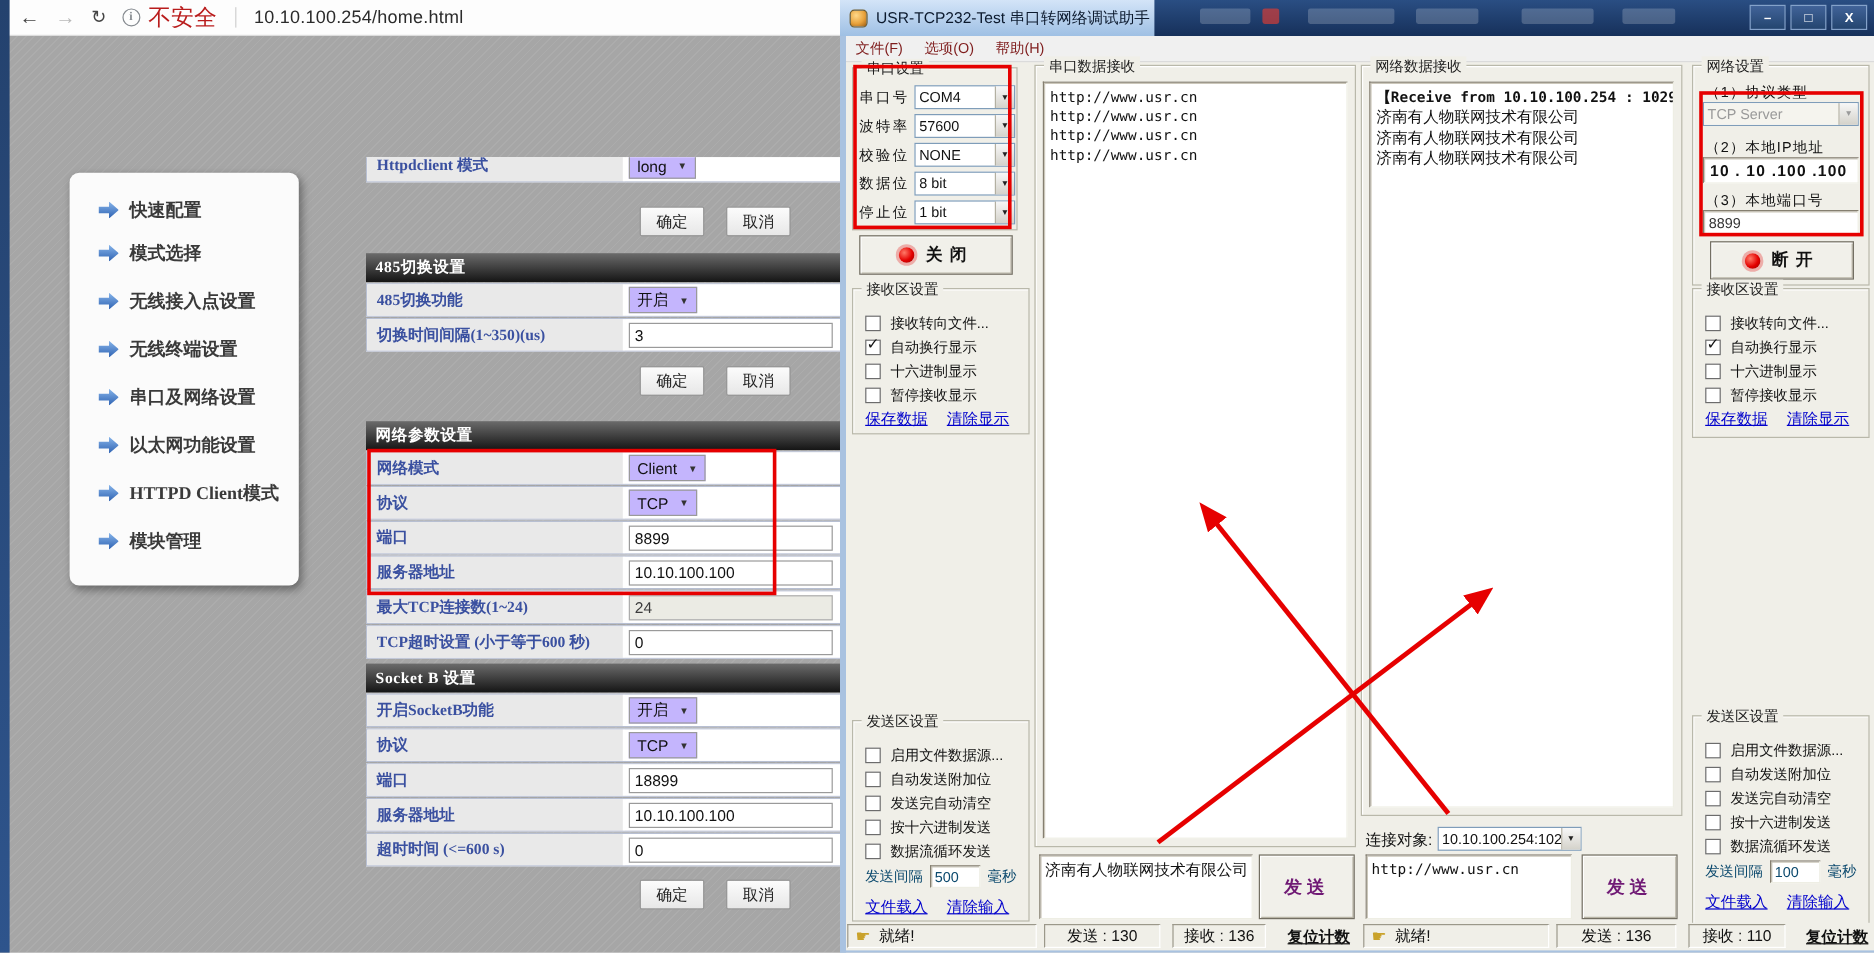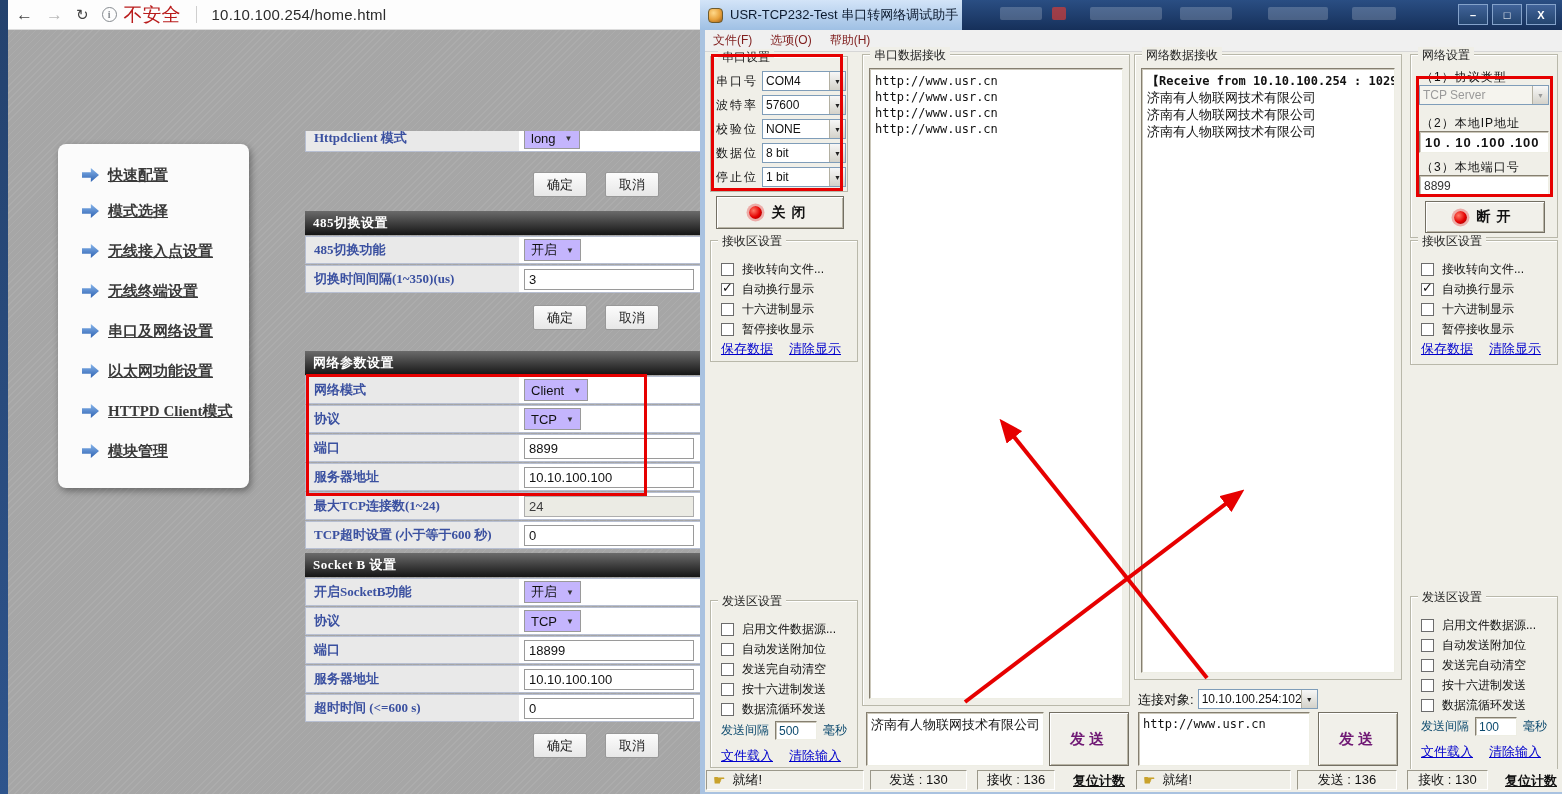--- a/index.html
+++ b/index.html
@@ -27,21 +27,21 @@
   .page { position:absolute; left:0; top:30px; width:700px; height:764px;
     background:#a6a6a6;
     background-image:repeating-linear-gradient(135deg, rgba(255,255,255,.07) 0 1px, rgba(0,0,0,0) 1px 5px); }
 
   .sidebar-card { position:absolute; left:58px; top:114px; width:191px; height:344px;
     background:#fbfbfb; border-radius:8px; box-shadow:2px 3px 7px rgba(0,0,0,.38); }
   .mi { position:absolute; left:24px; display:flex; align-items:center; gap:9px; height:20px; cursor:pointer; }
   .mi-arrow { width:17px; height:14px;
     background:linear-gradient(180deg,#86b4ea,#2e62b2);
     clip-path:polygon(0 30%,52% 30%,52% 0,100% 50%,52% 100%,52% 70%,0 70%); }
-  .mi-label { font:bold 15px "Liberation Serif",serif; color:#3a3a3a; text-decoration:underline; white-space:nowrap;text-align:center; }
+  .mi-label { font:bold 15px "Liberation Serif",serif; color:#3a3a3a; white-space:nowrap;text-align:center; }
   .mi1{top:21px}.mi2{top:57px}.mi3{top:97px}.mi4{top:137px}.mi5{top:177px}.mi6{top:217px}.mi7{top:257px}.mi8{top:297px}
 
   .form { position:absolute; left:305px; top:101px; width:404px; }
   .cutrow { height:29px; overflow:hidden; }
   .cutrow .frow { margin-top:-7px; }
   .frow { display:flex; height:28px; margin-bottom:1px; border:1px solid #b7bfd2; background:#fff; }
   .cell-l { width:215px; background:#e9e9e9; border-right:2px solid #fff;
     color:#3a50a0; font:bold 13px "Liberation Serif",serif; display:flex; align-items:center; padding-left:8px; }
   .cell-r { flex:1; display:flex; align-items:center; padding-left:3px; background:#fff; }
   .dd { display:inline-flex; align-items:center; height:22px; border:1px solid #9a9a9a;
@@ -620,21 +620,21 @@
       <div class="pane p-sent-l">发送 : 130</div>
       <div class="pane p-recv-l">接收 : 136</div>
       <span class="rst r-l">复位计数</span>
     </div>
     <div class="sb sb-right">
       <div class="pane ready p-ready-r">
           <span class="hand">☛</span>
           <span>就绪!</span>
         </div>
       <div class="pane p-sent-r">发送 : 136</div>
-      <div class="pane p-recv-r">接收 : 130</div>
+      <div class="pane p-recv-r">接收 : 110</div>
       <span class="rst r-r">复位计数</span>
     </div>
 
     <div class="redbox rb-serial" style="left:11px;top:54px;"></div>
     <div class="redbox rb-net" style="left:716px;top:76px;"></div>
 
     <div class="frame-left"></div>
     <div class="frame-bottom"></div>
   </div>
 

